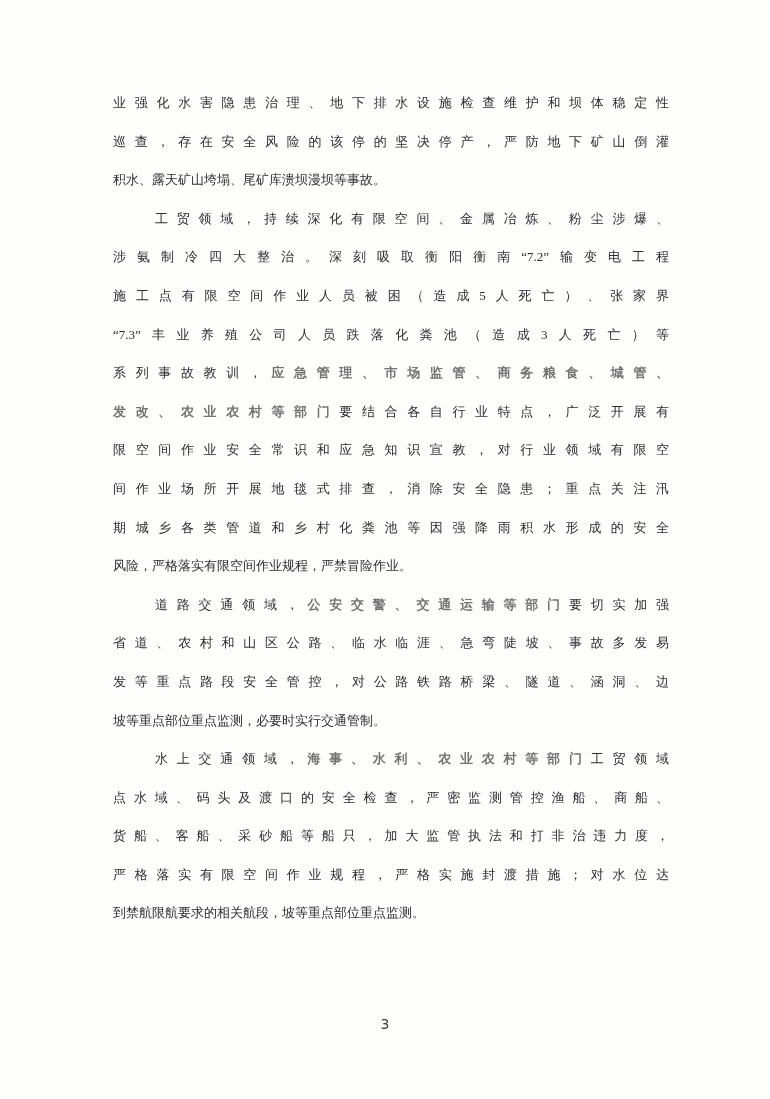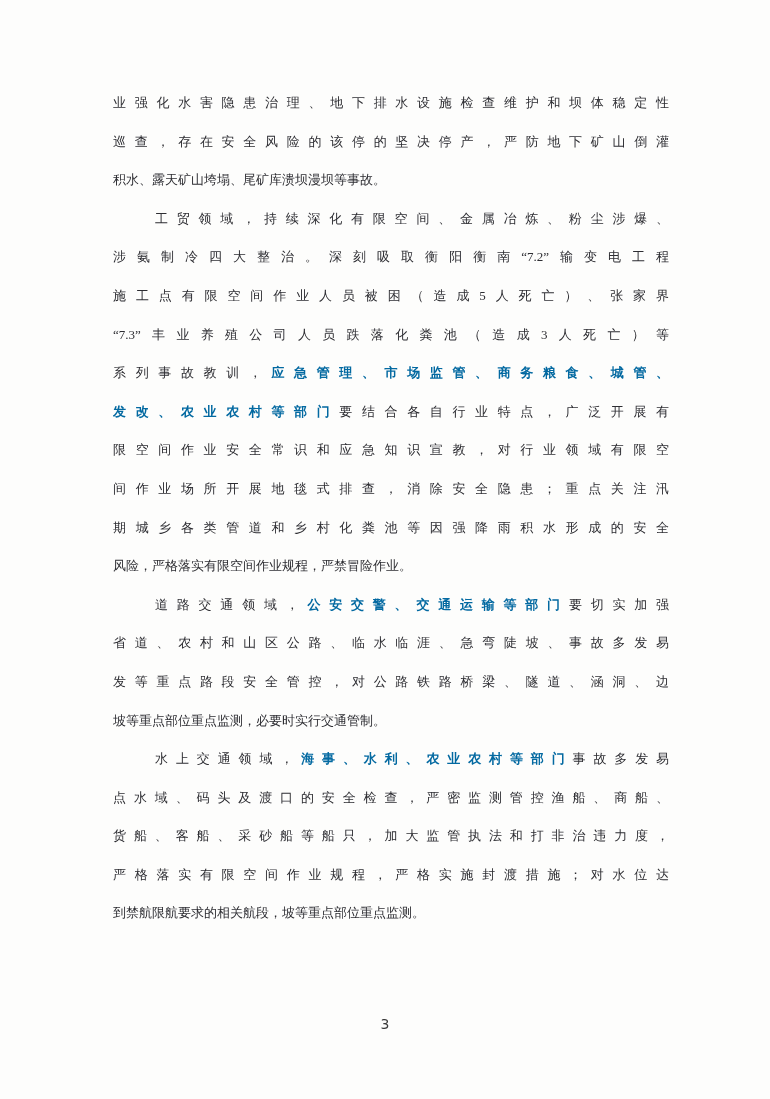--- a/index.html
+++ b/index.html
@@ -36,21 +36,21 @@
     white-space: normal;
   }
   .line.end {
     text-align-last: left;
   }
   .line.indent {
     text-indent: 42px;
   }
   .line b {
     font-weight: 700;
-    color: #0369a1;
+    color: #737373;
   }
   .pagenum {
     position: absolute;
     top: 1016px;
     left: 0;
     width: 100%;
     text-align: center;
     font-size: 14px;
     color: #3a3a3a;
     font-family: "DejaVu Sans", "Liberation Sans", sans-serif;
@@ -71,20 +71,20 @@
       <div class="line"><span>系列事故教训，</span><b>应急管理、市场监管、商务粮食、城管、</b></div>
       <div class="line"><b>发改、农业农村等部门</b><span>要结合各自行业特点，广泛开展有</span></div>
       <div class="line"><span>限空间作业安全常识和应急知识宣教，对行业领域有限空</span></div>
       <div class="line"><span>间作业场所开展地毯式排查，消除安全隐患；重点关注汛</span></div>
       <div class="line"><span>期城乡各类管道和乡村化粪池等因强降雨积水形成的安全</span></div>
       <div class="line end"><span>风险，严格落实有限空间作业规程，严禁冒险作业。</span></div>
       <div class="line indent"><span>道路交通领域，</span><b>公安交警、交通运输等部门</b><span>要切实加强</span></div>
       <div class="line"><span>省道、农村和山区公路、临水临涯、急弯陡坡、事故多发易</span></div>
       <div class="line"><span>发等重点路段安全管控，对公路铁路桥梁、隧道、涵洞、边</span></div>
       <div class="line end"><span>坡等重点部位重点监测，必要时实行交通管制。</span></div>
-      <div class="line indent"><span>水上交通领域，</span><b>海事、水利、农业农村等部门</b><span>事故多发易</span></div>
+      <div class="line indent"><span>水上交通领域，</span><b>海事、水利、农业农村等部门</b><span>工贸领域</span></div>
       <div class="line"><span>点水域、码头及渡口的安全检查，严密监测管控渔船、商船、</span></div>
       <div class="line"><span>货船、客船、采砂船等船只，加大监管执法和打非治违力度，</span></div>
       <div class="line"><span>严格落实有限空间作业规程，严格实施封渡措施；对水位达</span></div>
       <div class="line end"><span>到禁航限航要求的相关航段，坡等重点部位重点监测。</span></div>
     </div>
   <div class="pagenum">3</div>
 </div>
 
 </body></html>

